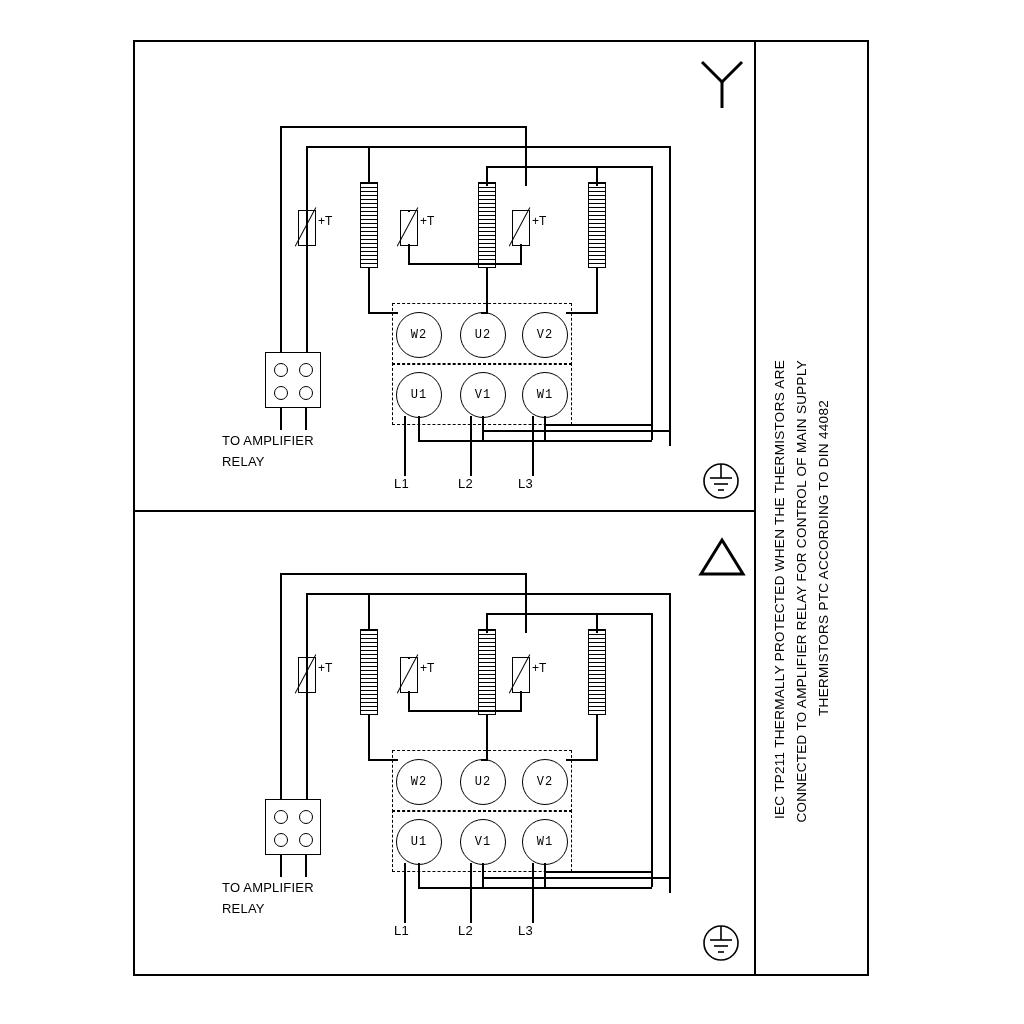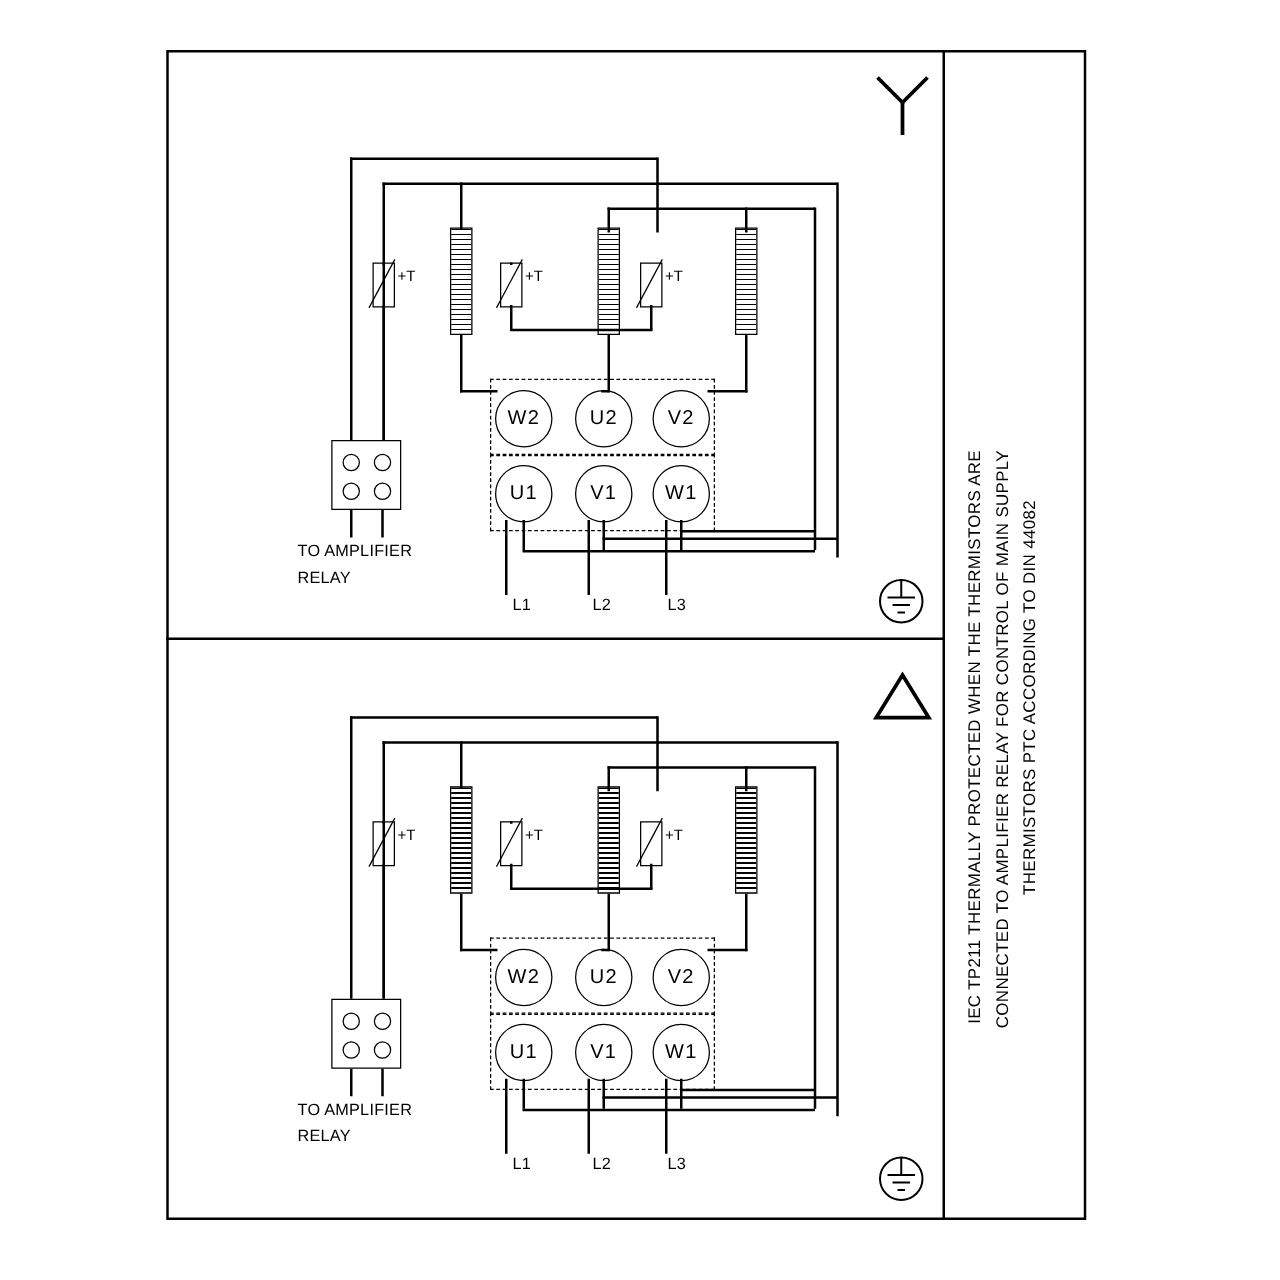--- a/index.html
+++ b/index.html
@@ -2,25 +2,25 @@
 <html><head>
 <meta charset="utf-8">
 <style>
   html,body{margin:0;padding:0;background:#ffffff;}
   body{width:1024px;height:1024px;font-family:"Liberation Sans",sans-serif;color:#000;}
   #sheet{position:relative;width:1024px;height:1024px;}
   .frame{position:absolute;border:2px solid #000;box-sizing:border-box;}
   .vline{position:absolute;background:#000;}
   .hline{position:absolute;background:#000;}
   .wire{position:absolute;background:#000;}
-  .lbl{position:absolute;font-size:13px;letter-spacing:.2px;white-space:nowrap;margin-left:16px;}
+  .lbl{position:absolute;font-size:13px;letter-spacing:.2px;white-space:nowrap;}
   .lbl-sm{position:absolute;font-size:12px;white-space:nowrap;}
   .term{position:absolute;border:1.5px solid #000;border-radius:50%;
         display:flex;align-items:center;justify-content:center;
-        font-size:16px;background:#fff;letter-spacing:1px;}
+        font-size:12px;background:#fff;letter-spacing:1px;font-family:Liberation Mono, monospace;}
   .dashbox{position:absolute;border:1.2px dashed #000;box-sizing:border-box;}
   .coil{position:absolute;box-sizing:border-box;border:1.5px solid #000;background:
      repeating-linear-gradient(to bottom,#000 0 1.4px,#fff 1.4px 4px);}
   .ptc{position:absolute;width:16px;height:34px;border:1.4px solid #000;background:#fff;}
   .ptcslash{position:absolute;width:1.4px;height:44px;background:#000;transform:rotate(28deg);transform-origin:center;}
   .conn{position:absolute;border:1.6px solid #000;background:#fff;box-sizing:border-box;}
   .dot{position:absolute;border:1.4px solid #000;border-radius:50%;background:#fff;}
   .sidetext{position:absolute;writing-mode:vertical-rl;transform:rotate(180deg);
             font-size:13.5px;letter-spacing:.3px;white-space:nowrap;}
   svg{display:block;overflow:visible;}

